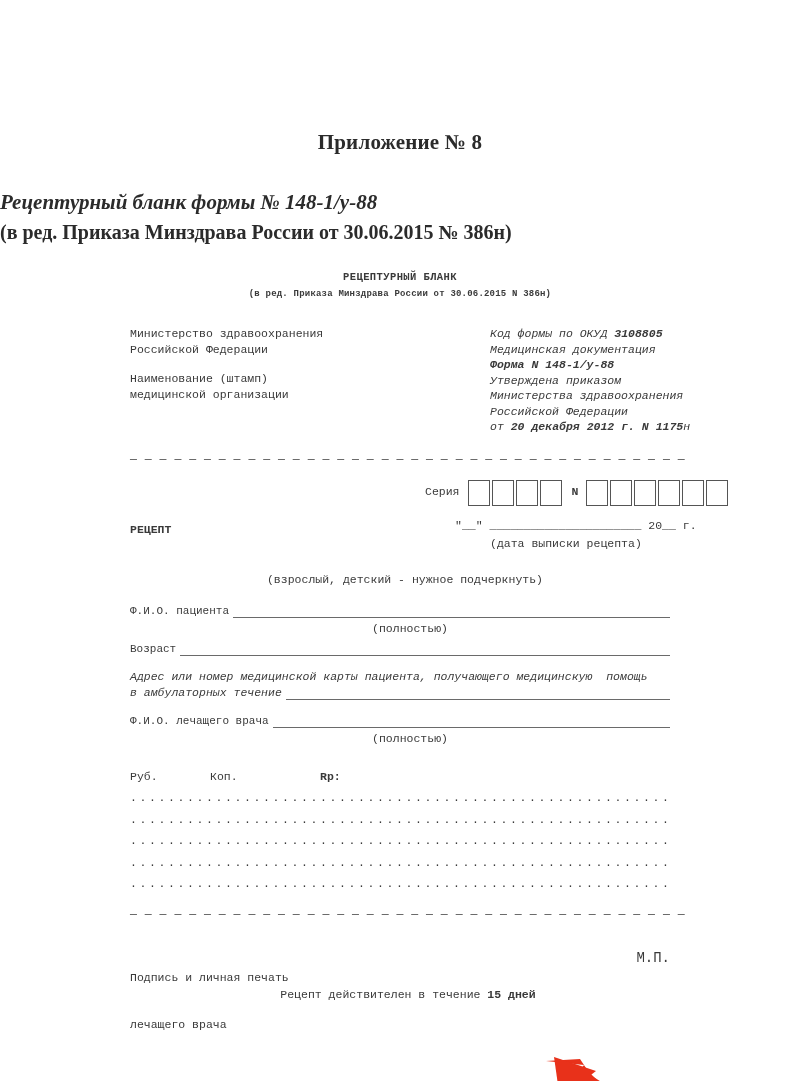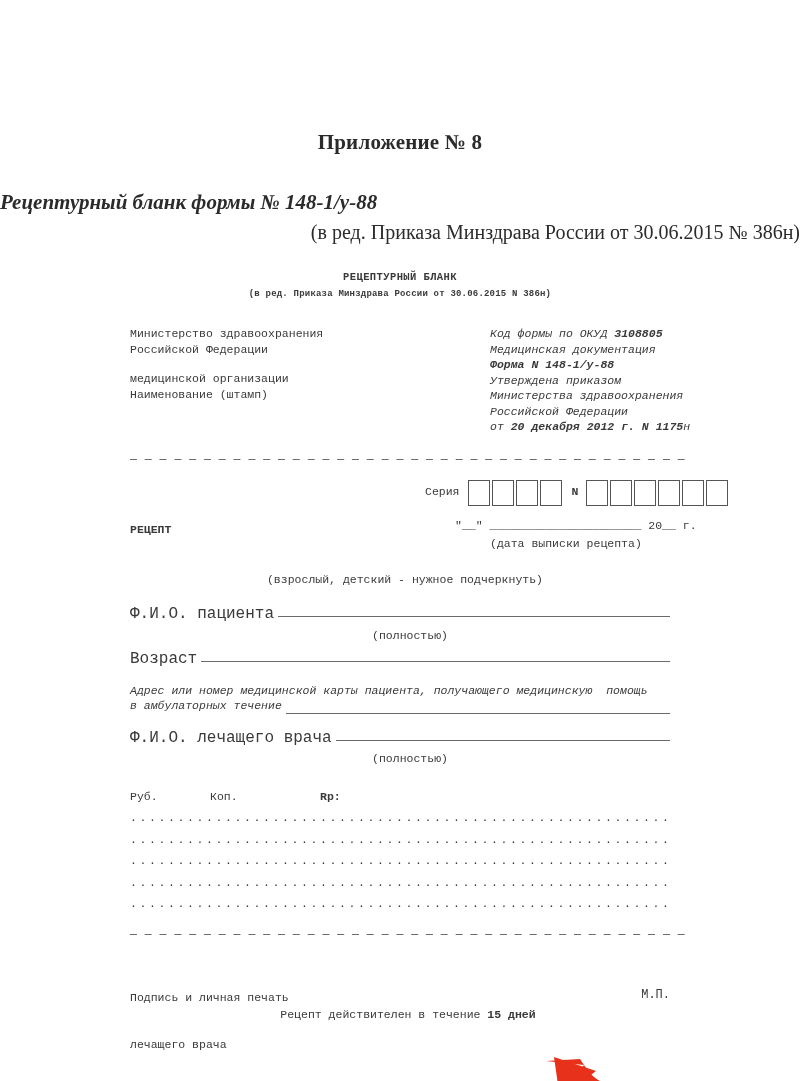--- a/index.html
+++ b/index.html
@@ -28,22 +28,22 @@
     margin-top: 130px;
     letter-spacing: 0.2px;
   }
   .form-title {
     font-weight: bold;
     font-style: italic;
     font-size: 21px;
     margin-top: 35px;
   }
   .form-subtitle {
-    text-align: right;
-    font-weight: normal;
+    text-align: left;
+    font-weight: bold;
     font-size: 20px;
     margin-top: 6px;
   }
 
   
   .blank {
     position: relative;
     margin: 26px auto 0 auto;
     width: 800px;
     font-family: "Liberation Mono", monospace;
@@ -131,23 +131,23 @@
   .age-note {
     text-align: center;
     margin-top: 22px;
     font-size: 11.5px;
     padding-left: 10px;
   }
 
   .field-block { padding: 0 130px; margin-top: 16px; }
   .frow {
     display: flex;
-    align-items: flex-start;
-    white-space: pre;
-    font-size: 16px;
+    align-items: center;
+    white-space: pre;
+    font-size: 11px;
   }
   .rule { flex: 1 1 auto; border-bottom: 1px solid #6a6a6a; height: 13px; margin-left: 4px; }
   .caption { text-align: center; font-size: 11.5px; margin-top: 2px; padding-left: 20px; }
 
   .addr-text { font-size: 11.5px; margin-top: 12px; white-space: pre; }
   .addr-row2 { display: flex; align-items: flex-end; white-space: pre; font-size: 11.5px; }
 
   .rp-row {
     display: flex;
     white-space: pre;
@@ -177,21 +177,21 @@
   }
 
   .sign-row {
     padding: 0 130px;
     margin-top: 18px;
     position: relative;
     font-size: 11.5px;
     white-space: pre;
     height: 34px;
   }
-  .mp { position: absolute; right: 130px; top: 28px; font-size: 12px; }
+  .mp { position: absolute; right: 130px; top: 10px; font-size: 14px; }
 
   .valid {
     text-align: center;
     margin-top: 14px;
     font-size: 11.5px;
     white-space: pre;
     padding-left: 16px;
   }
   .valid .b { font-weight: bold; }
 
@@ -210,22 +210,22 @@
   <div class="blank">
 
     <div class="blank-head">РЕЦЕПТУРНЫЙ БЛАНК</div>
     <div class="blank-head-sub">(в ред. Приказа Минздрава России от 30.06.2015 N 386н)</div>
 
     <div class="cols">
       <div class="col-left">
         <div class="line">Министерство здравоохранения</div>
         <div class="line">Российской Федерации</div>
         <div class="line" style="height:14px;"></div>
+        <div class="line">Наименование (штамп)</div>
         <div class="line">медицинской организации</div>
-        <div class="line">Наименование (штамп)</div>
       </div>
       <div class="col-right">
         <div class="line"><span>Код формы по ОКУД </span><span class="b">3108805</span></div>
         <div class="line">Медицинская документация</div>
         <div class="line b">Форма N 148-1/у-88</div>
         <div class="line">Утверждена приказом</div>
         <div class="line">Министерства здравоохранения</div>
         <div class="line">Российской Федерации</div>
         <div class="line"><span>от </span><span class="b">20 декабря 2012</span><span class="b"> г. N 1175</span><span>н</span></div>
       </div>

